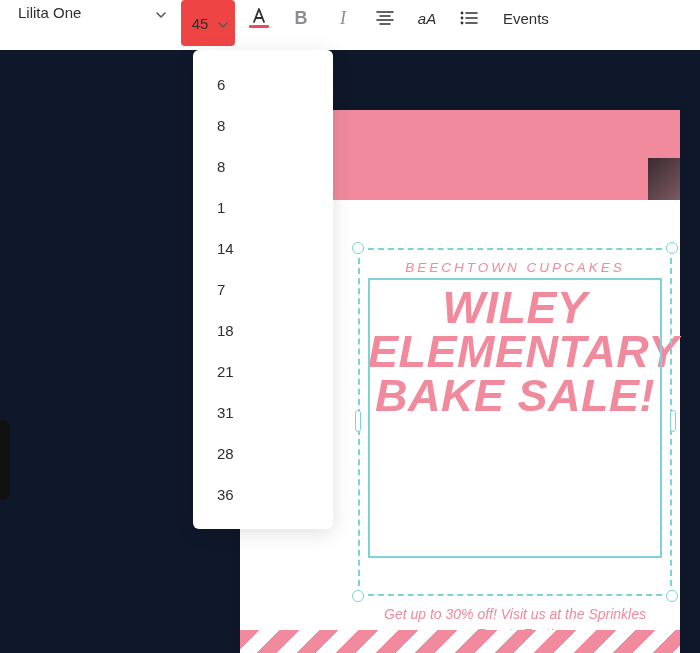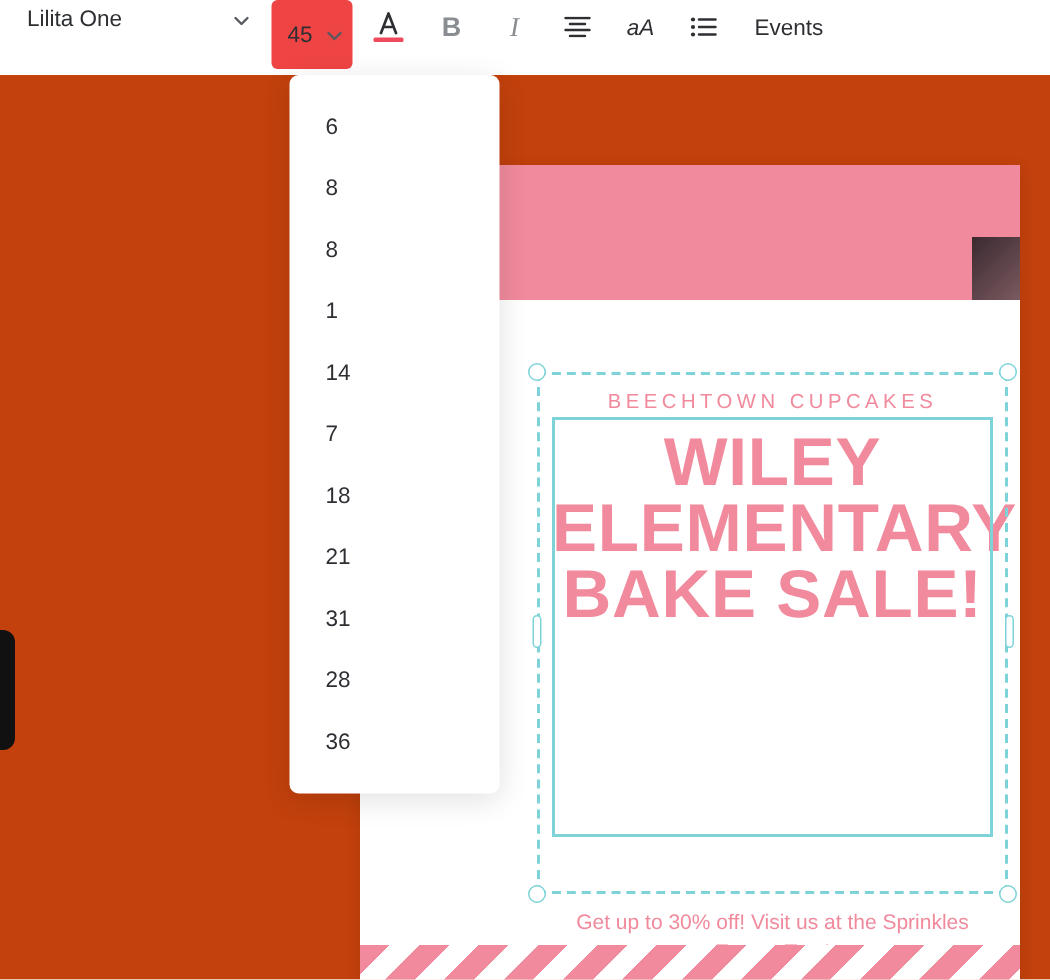--- a/index.html
+++ b/index.html
@@ -93,21 +93,22 @@
   }
   .dropdown-item {
     padding: 12px 24px;
     font-size: 15px;
     color: #2d2f33;
     cursor: pointer;
   }
   .canvas-area {
     position: absolute;
     top: 50px; left: 0; right: 0; bottom: 0;
-    background: #c2410c;
+    background: #0f172a;
+    font-style: italic;
   }
   .side-nub {
     position: absolute;
     left: -4px;
     top: 370px;
     width: 14px;
     height: 80px;
     background: #111;
     border-radius: 0 8px 8px 0;
   }

